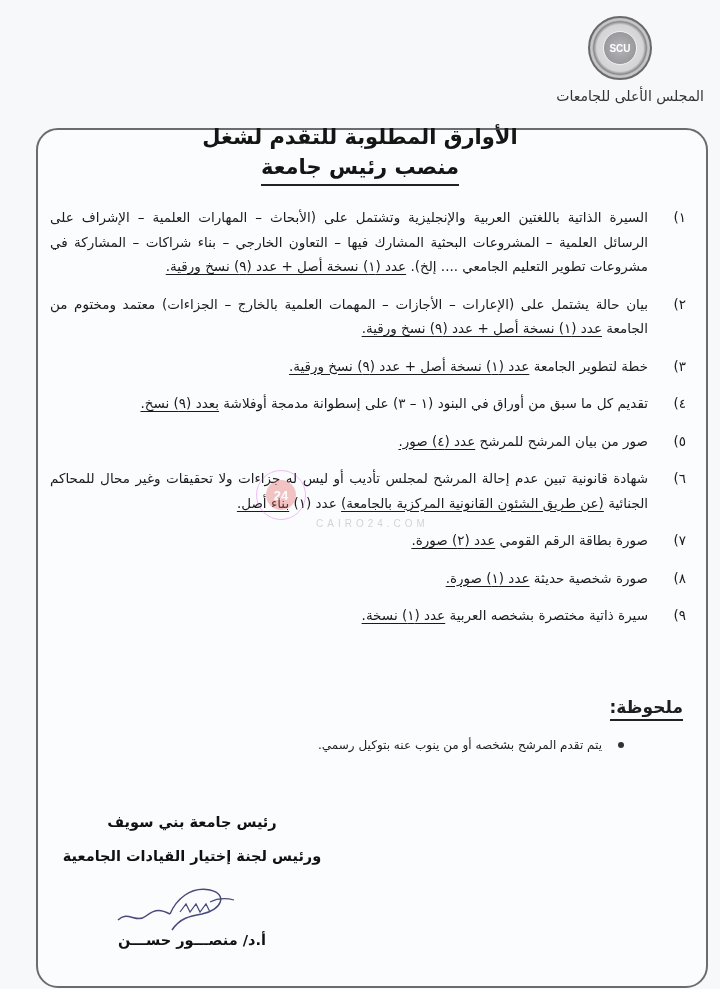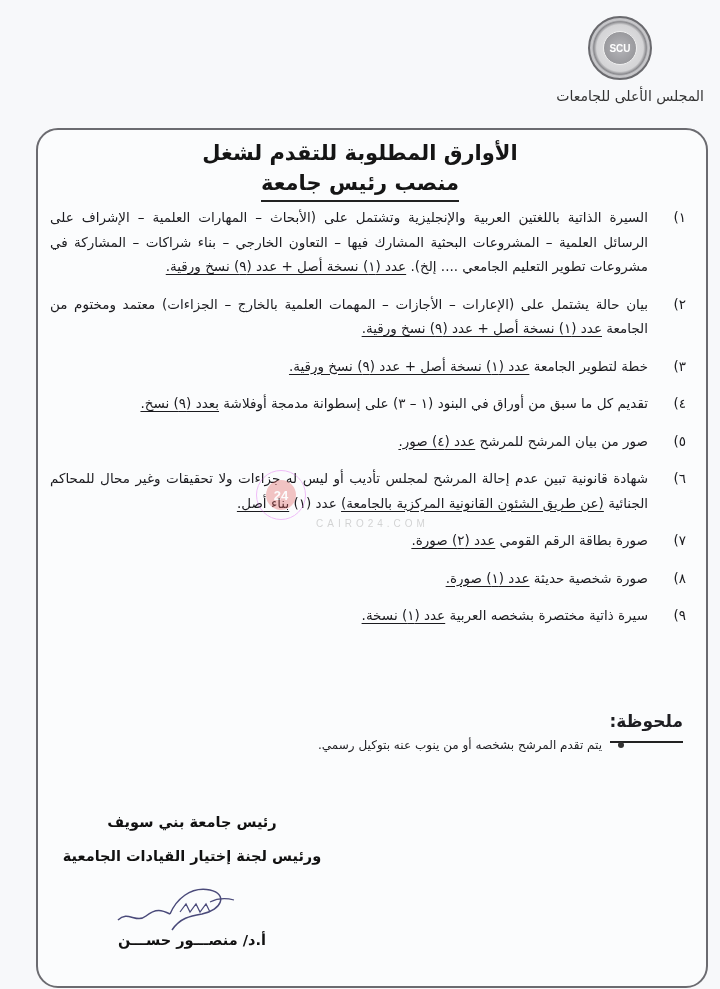--- a/index.html
+++ b/index.html
@@ -44,21 +44,21 @@
   .frame {
     position: absolute;
     top: 128px; left: 36px;
     width: 672px; height: 860px;
     border: 2px solid #6b6b70;
     border-radius: 22px;
     background: #fbfcfd;
   }
   .title {
     position: absolute;
-    top: 138px; left: 0; width: 720px;
+    top: 122px; left: 0; width: 720px;
     text-align: center;
     font-weight: bold;
     font-size: 21px;
     line-height: 30px;
     color: #151515;
     font-family: "DejaVu Sans", sans-serif;
   }
   .title .sub {
     display: inline-block;
     border-bottom: 2px solid #222;
@@ -88,23 +88,22 @@
     text-align: justify;
   }
   .u { text-decoration: underline; text-underline-offset: 3px; }
   
   .note-title {
     position: absolute;
     top: 697px; right: 37px;
     font-weight: bold;
     font-size: 17px;
     border-bottom: 2px solid #222;
-    padding-bottom: 10px;
-    font-family: "DejaVu Sans", sans-serif;
-    margin-top: 14px;
+    padding-bottom: 2px;
+    font-family: "DejaVu Sans", sans-serif;
   }
   .notes {
     position: absolute;
     top: 736px; right: 96px; width: 560px;
     font-size: 12px;
     line-height: 18px;
     list-style: none;
     font-family: "DejaVu Sans", sans-serif;
   }
   .notes li {

